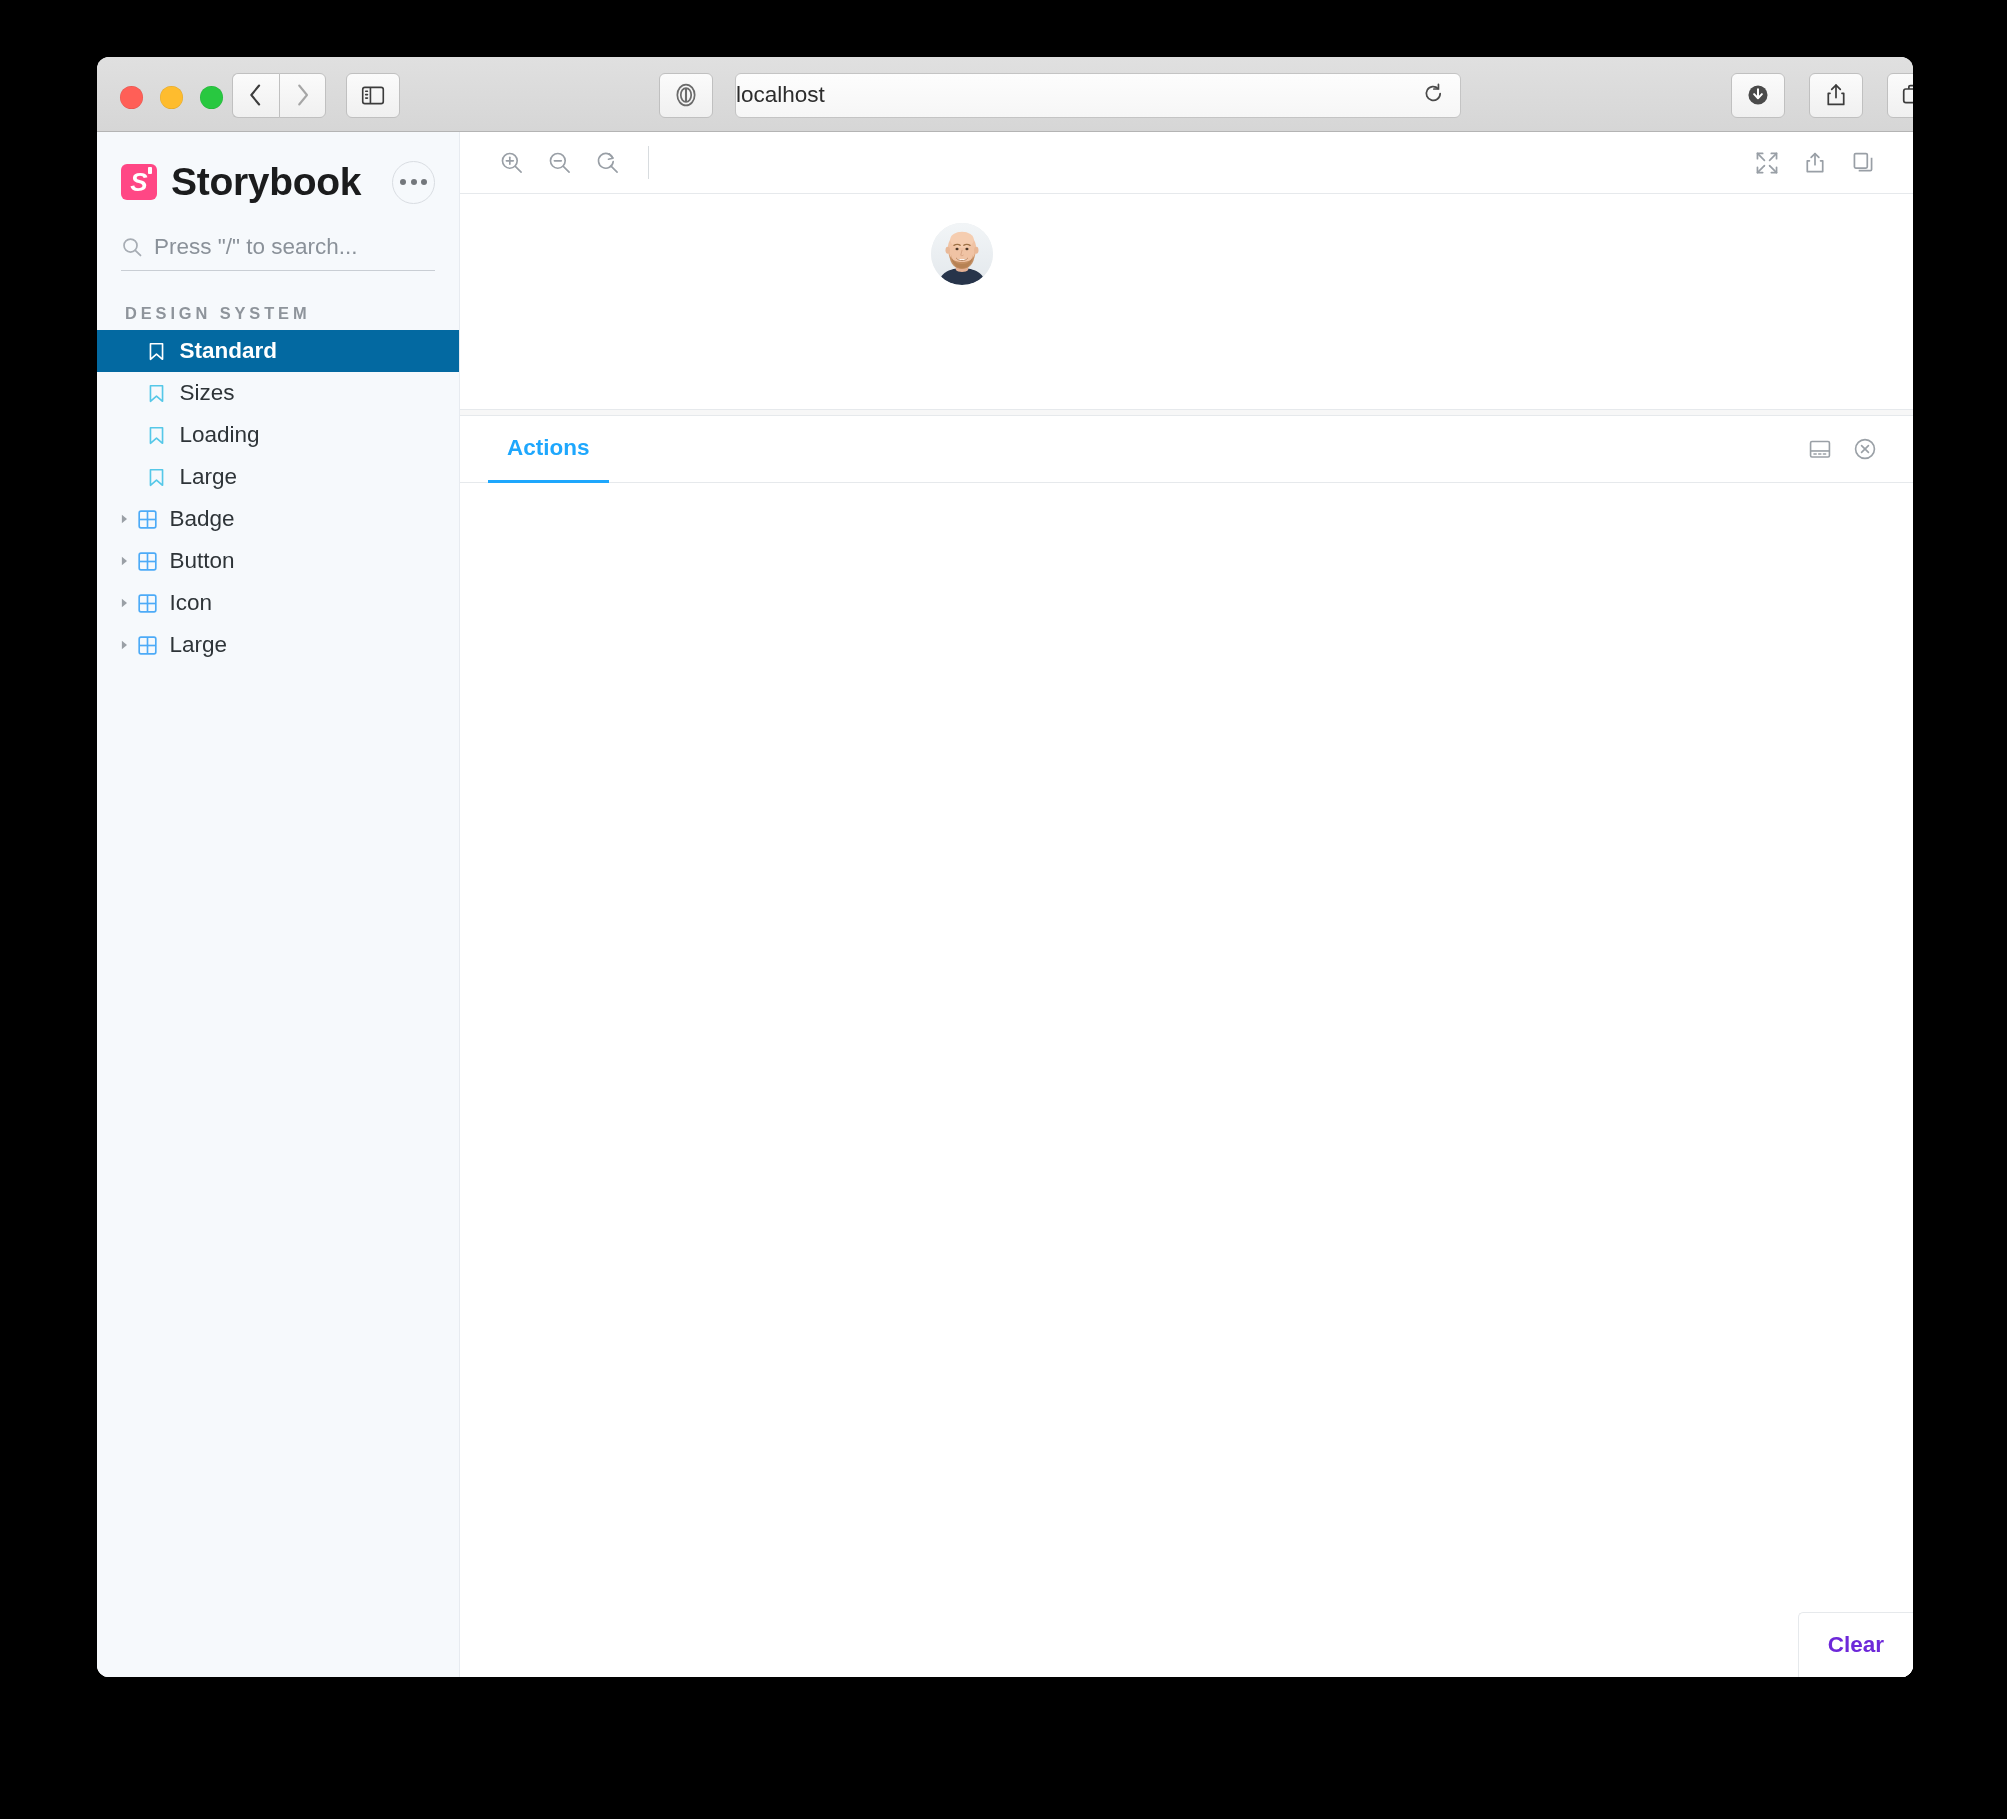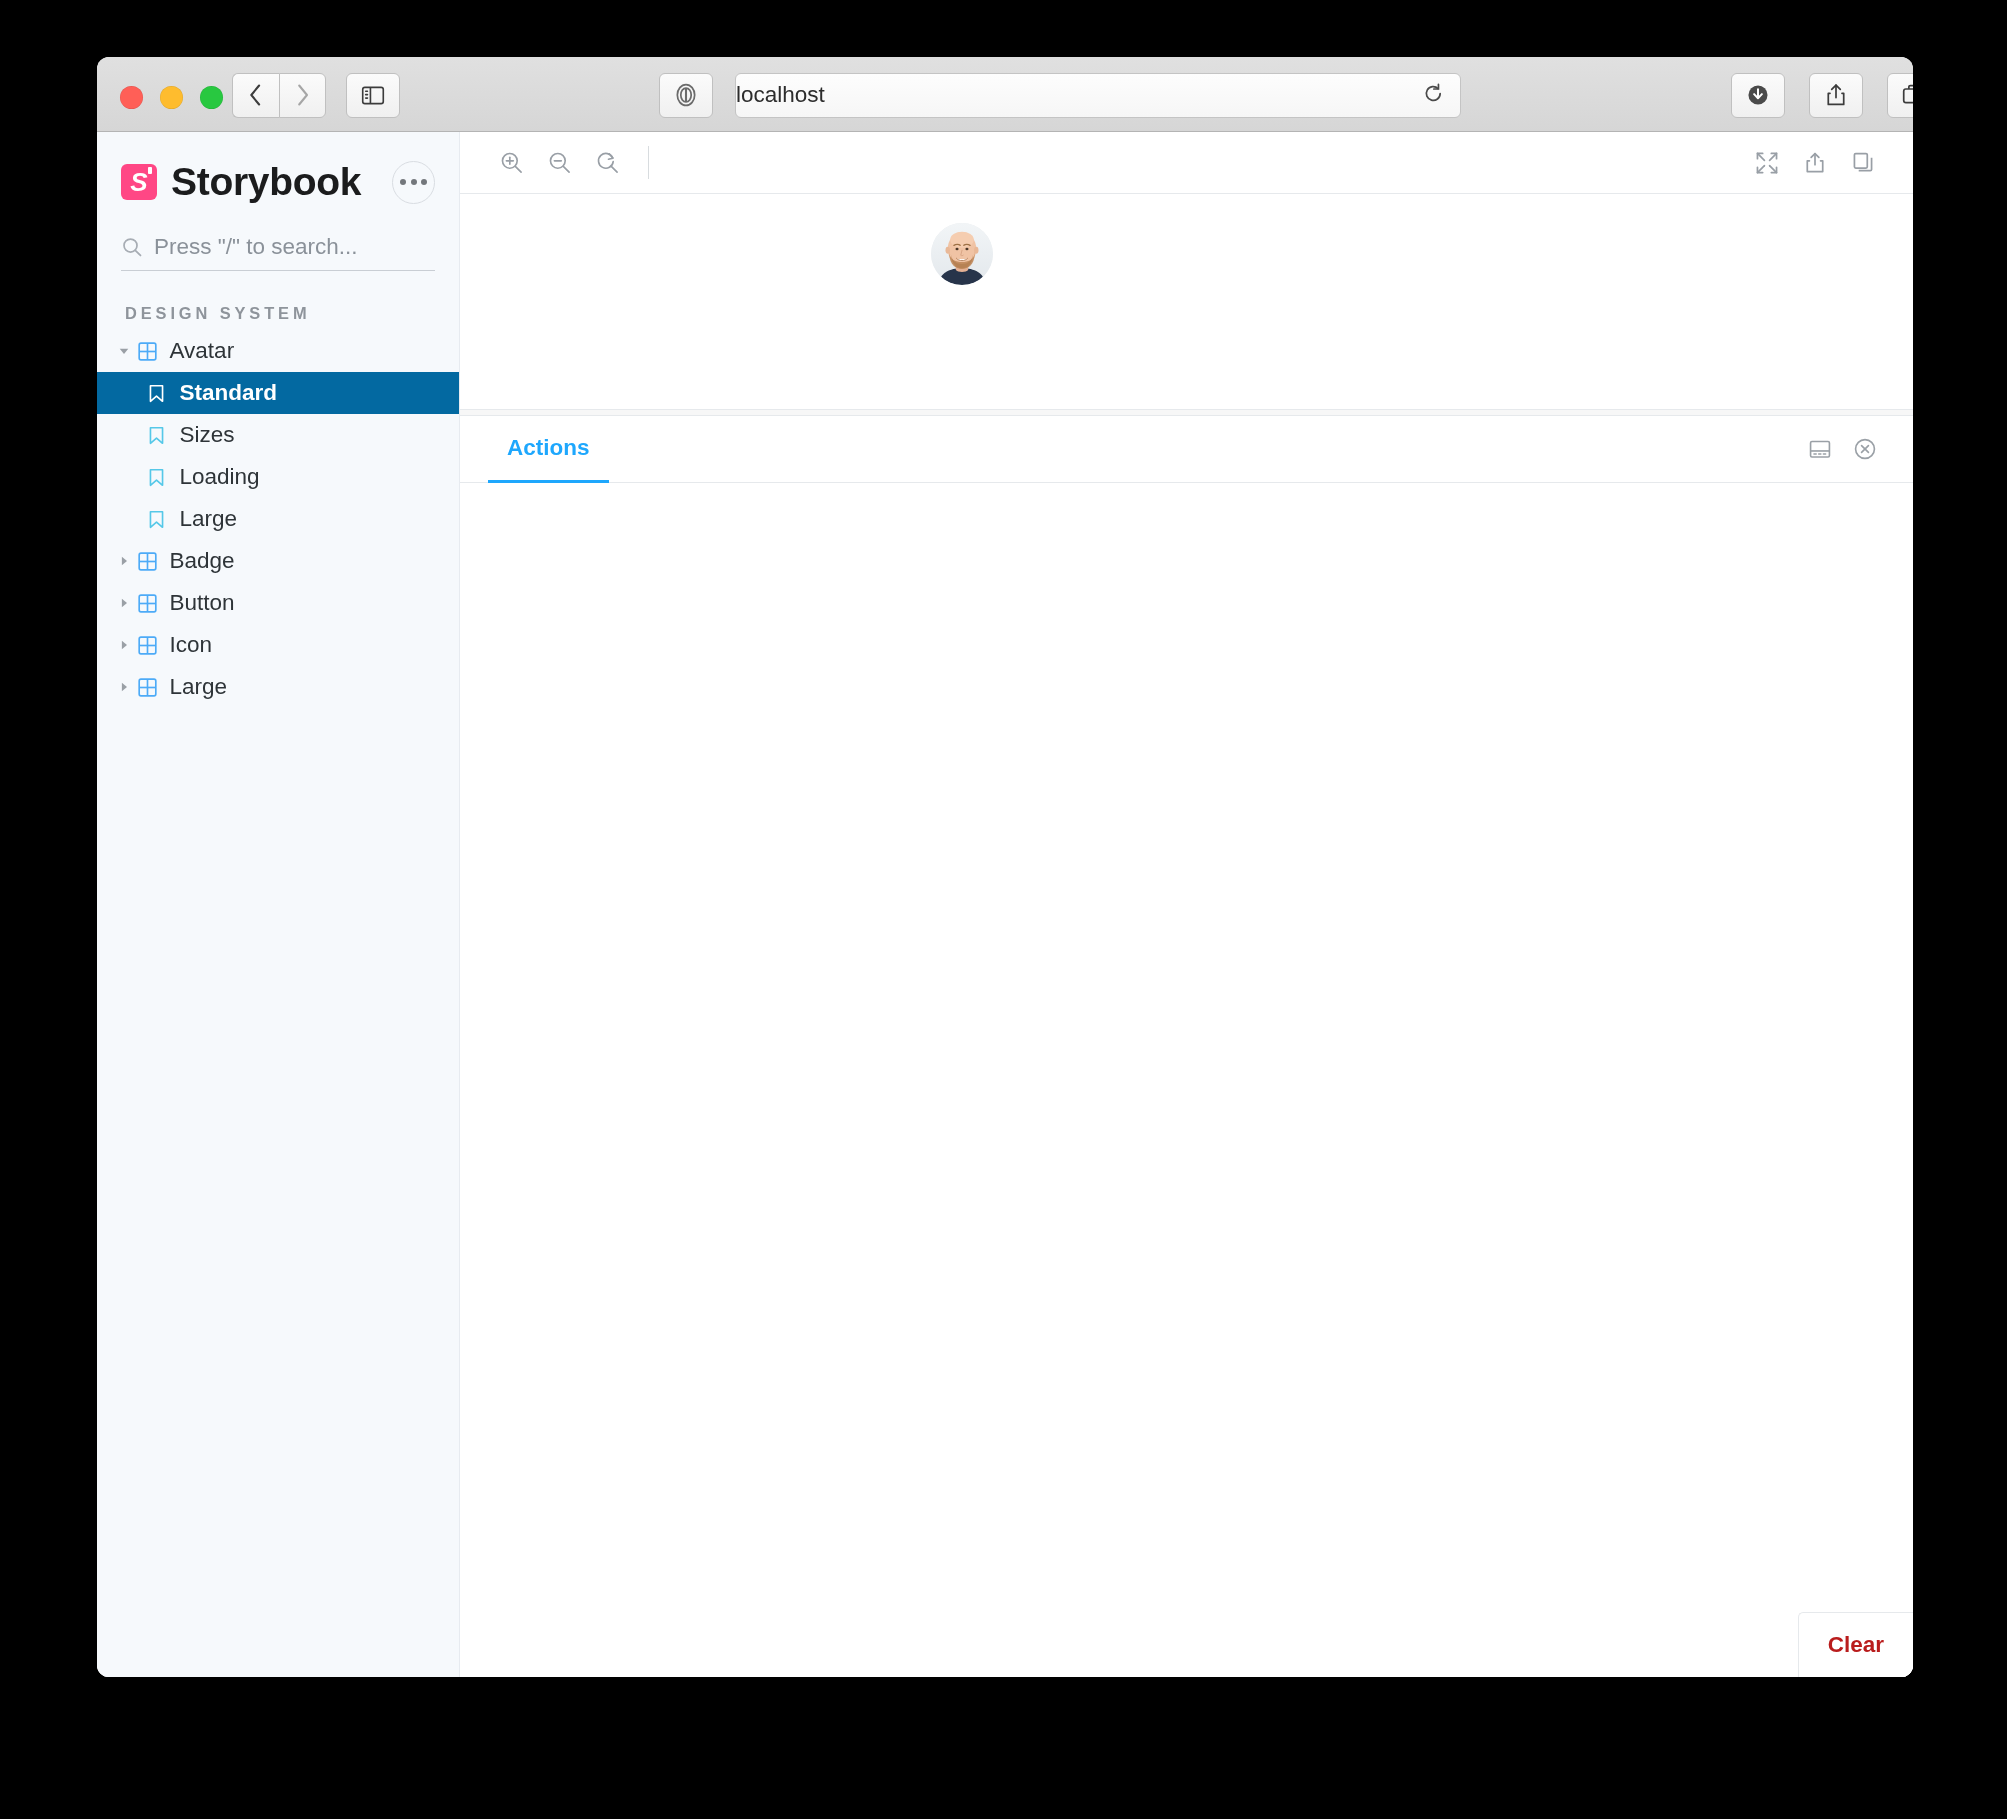--- a/index.html
+++ b/index.html
@@ -326,21 +326,21 @@
     bottom: 0;
     padding: 19px 29px;
     background: #ffffff;
     border: none;
     border-left: 0.9px solid #e6e9ec;
     border-top: 0.9px solid #e6e9ec;
     border-top-left-radius: 5.2px;
     font-family: "Liberation Sans", sans-serif;
     font-size: 22.5px;
     font-weight: bold;
-    color: #b91c1c;
+    color: #6d28d9;
   }
 </style>
 </head>
 <body>
 
 <div id="browser-window">
 
   <div id="titlebar">
 
     <div class="traffic-lights">
@@ -433,35 +433,20 @@
         <svg width="22.5" height="22.5" viewBox="0 0 26 26" fill="none" stroke="#a7adb4" stroke-width="2" stroke-linecap="round">
           <circle cx="11" cy="11" r="7.5"></circle>
           <line x1="16.5" y1="16.5" x2="22.5" y2="22.5"></line>
         </svg>
         <span id="sb-search-placeholder">Press "/" to search...</span>
       </div>
 
       <div id="sb-section-title">DESIGN SYSTEM</div>
 
       <div id="sb-tree">
-          <div class="tree-row component">
-            <span class="caret">
-              <svg width="12" height="12" viewBox="0 0 14 14">
-                <path fill="currentColor" d="M2 4.5 L12 4.5 L7 10.5 Z"></path>
-              </svg>
-            </span>
-            <span class="tree-icon">
-              <svg width="21" height="21" viewBox="0 0 24 24" fill="none" stroke="#4dabf7" stroke-width="1.9">
-                <rect x="2.5" y="2.5" width="19" height="19" rx="2"></rect>
-                <line x1="12" y1="2.5" x2="12" y2="21.5"></line>
-                <line x1="2.5" y1="12" x2="21.5" y2="12"></line>
-              </svg>
-            </span>
-            <span class="tree-label">Avatar</span>
-          </div>
           <div class="tree-row story selected">
             <span class="tree-icon">
               <svg width="19" height="21" viewBox="0 0 22 24" fill="none" stroke="#ffffff" stroke-width="1.9" stroke-linejoin="round">
                 <path d="M4 3 L18 3 L18 21 L11 15 L4 21 Z"></path>
               </svg>
             </span>
             <span class="tree-label">Standard</span>
           </div>
           <div class="tree-row story">
             <span class="tree-icon">

